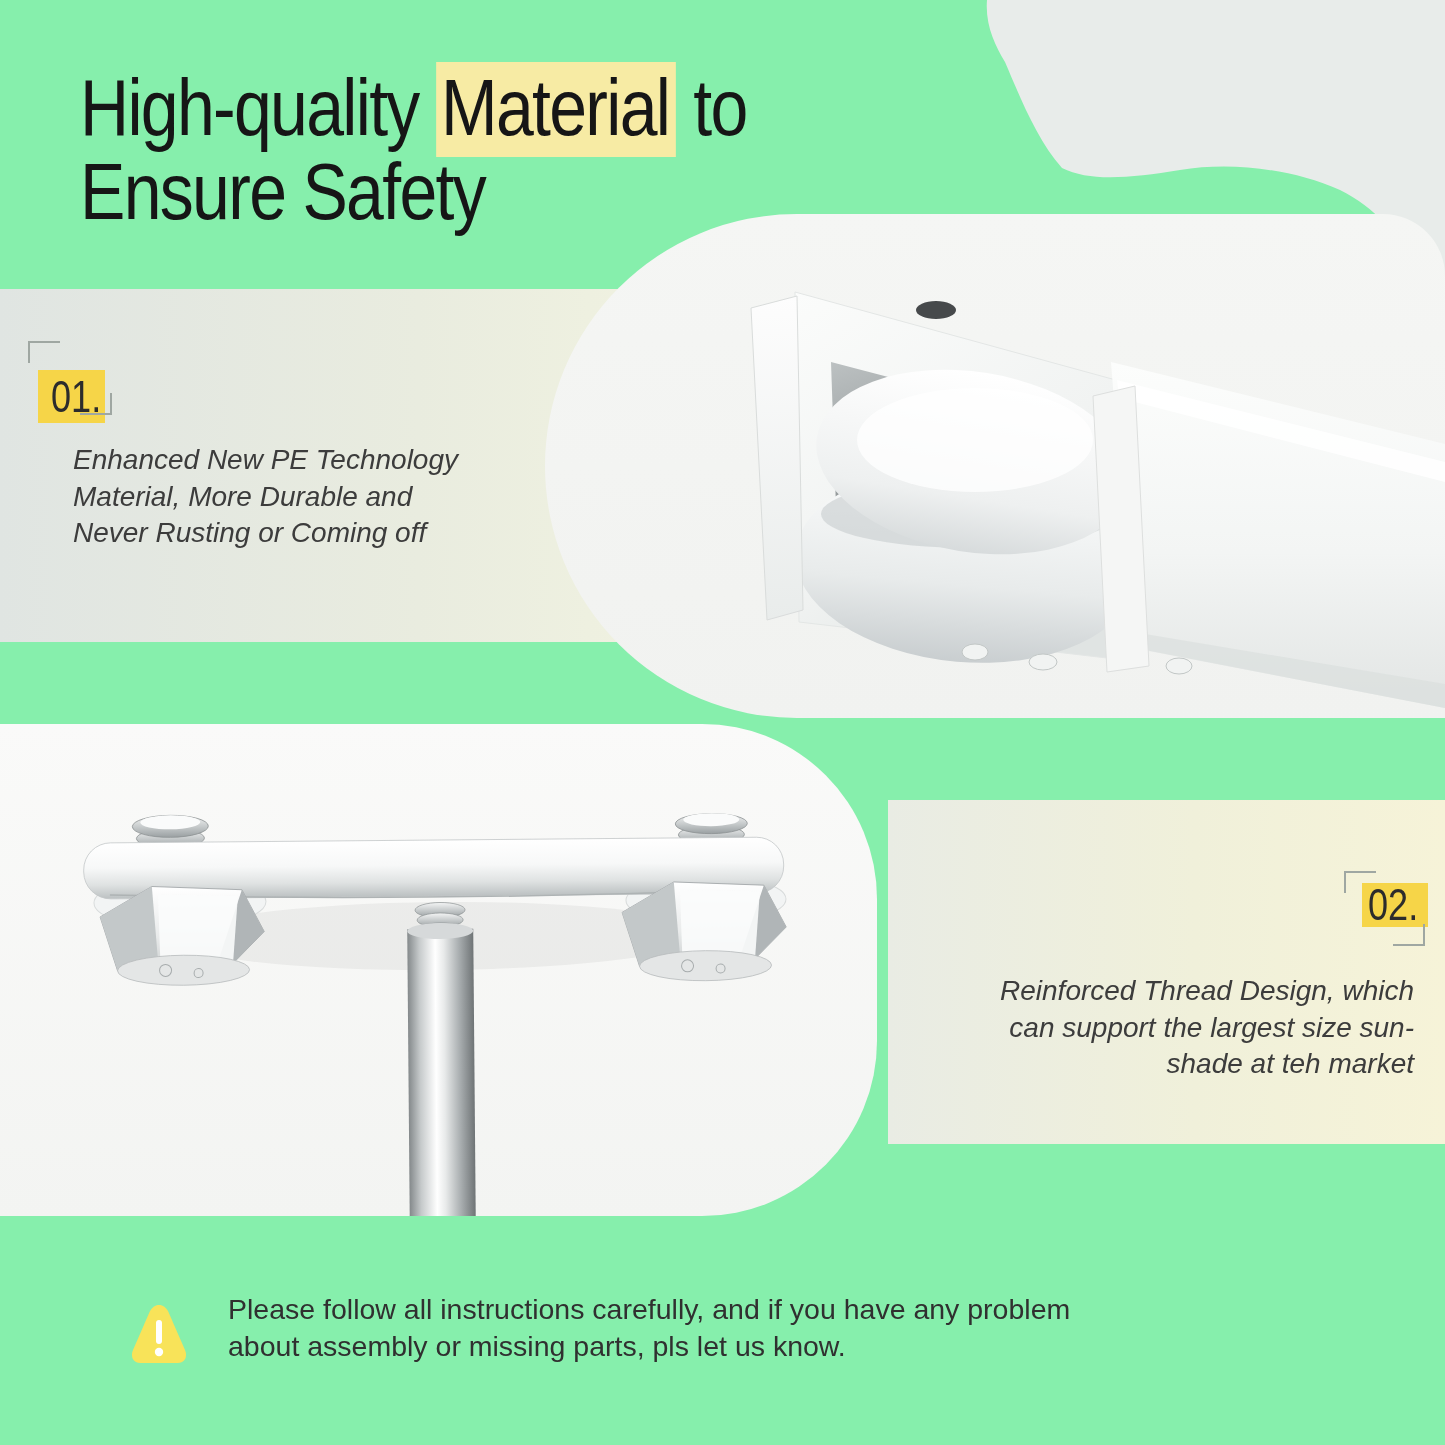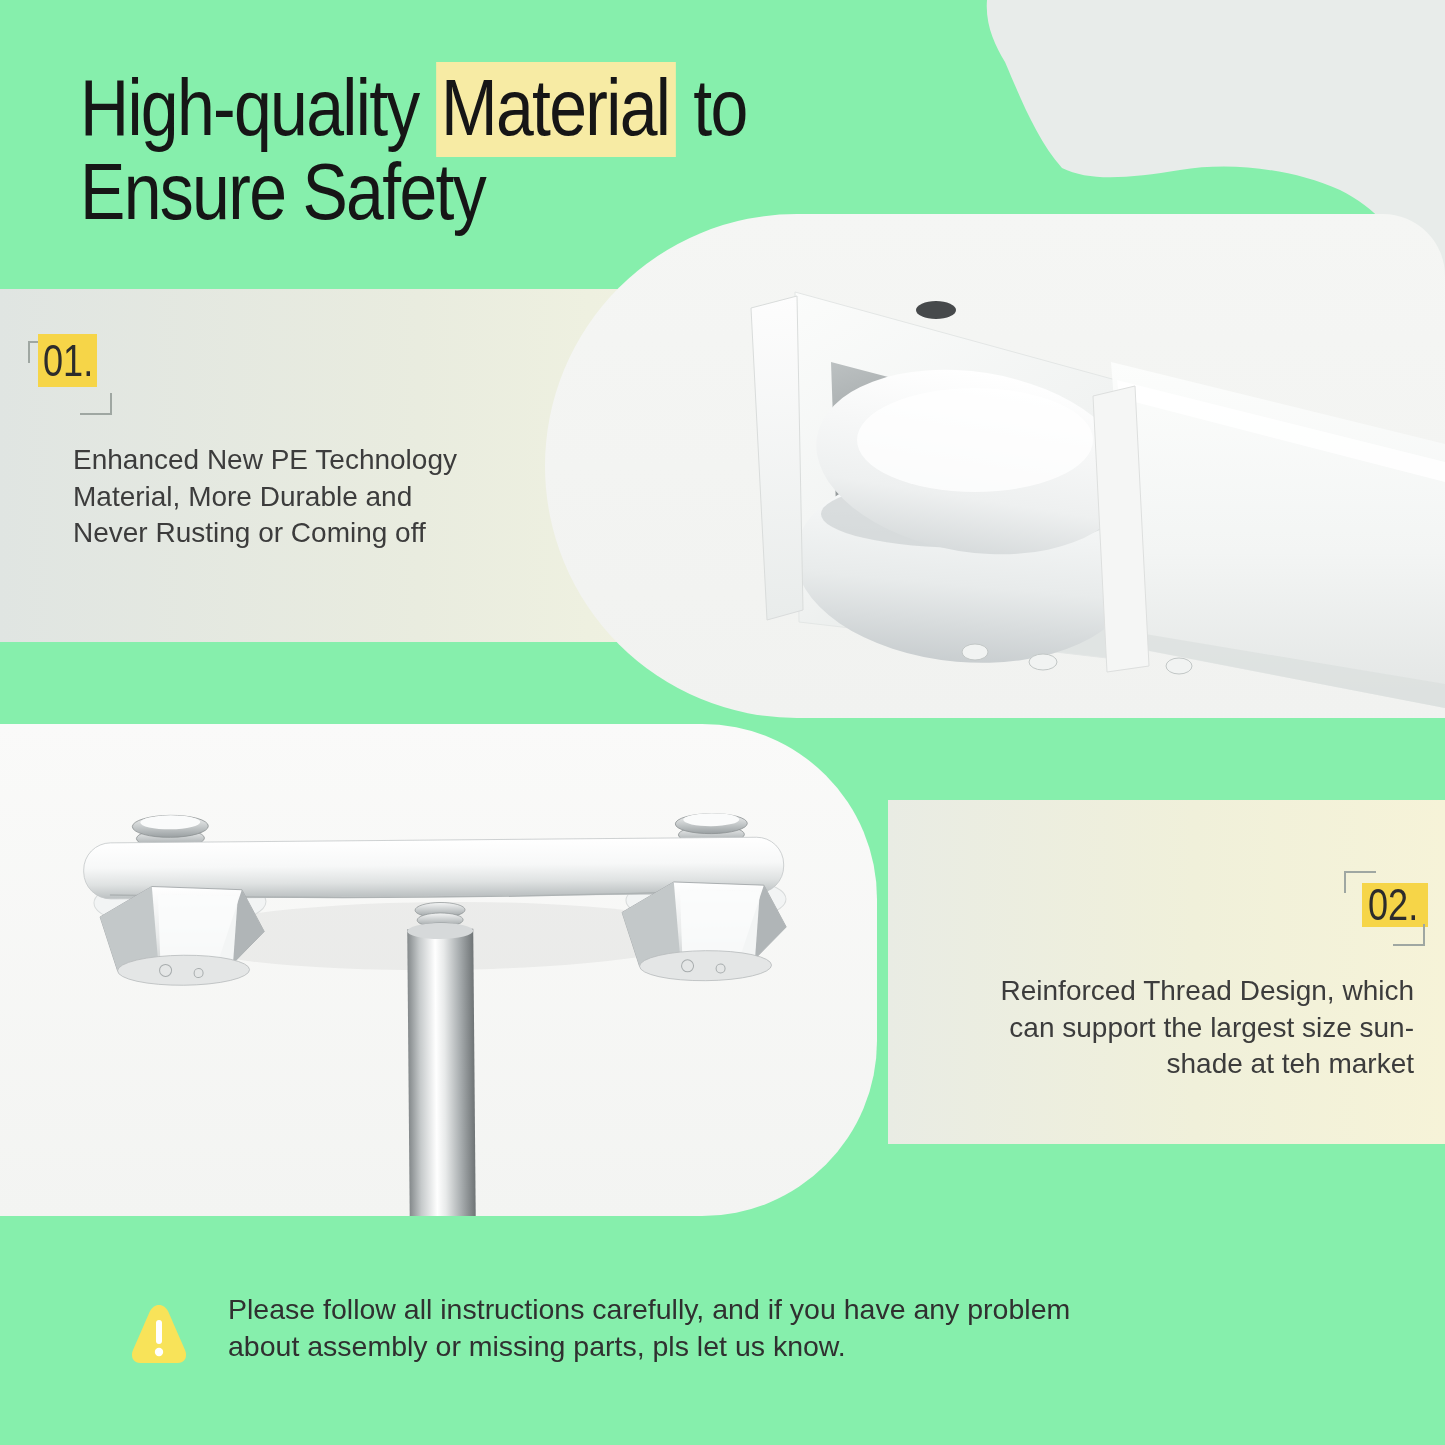--- a/index.html
+++ b/index.html
@@ -25,35 +25,35 @@
   
   #title{left:80px;top:66px;z-index:3;color:#161616;font-size:80px;line-height:84px;
     font-weight:500;letter-spacing:-2px;white-space:nowrap;
     transform:scaleX(0.85);transform-origin:0 0;}
   #title .hl{background:#f7eba4;padding:1px 8px 5px 6px;}
 
   
   .num-box{z-index:3;background:#f6d548;color:#2c2c2c;font-size:44px;font-weight:400;
     display:flex;align-items:center;white-space:nowrap;overflow:visible;}
   .num-box .n{transform:scaleX(0.82);transform-origin:0 50%;}
-  #num1{left:38px;top:334px;width:54px;height:53px;padding-left:5px;}
+  #num1{left:38px;top:370px;width:54px;height:53px;padding-left:13px;}
   #num2{left:1362px;top:883px;width:60px;height:44px;padding-left:6px;}
   .bk{z-index:3;width:30px;height:20px;border-color:#9fa7a2;border-style:solid;}
   .bk-tl{border-width:2px 0 0 2px;}
   .bk-br{border-width:0 2px 2px 0;}
   #bk1-tl{left:28px;top:341px;}
   #bk1-br{left:80px;top:393px;}
   #bk2-tl{left:1344px;top:871px;}
   #bk2-br{left:1393px;top:924px;}
 
   
   .feature-text{z-index:3;font-size:28px;line-height:36.5px;color:#3c3c3c;}
   #feature1-text{left:73px;top:442px;text-align:left;}
   #feature2-text{right:29px;top:971px;text-align:right;}
-  .feature-text span{display:block;}
+  .feature-text span{display:block;font-style:italic;}
 
   
   #warn-icon{left:130px;top:1302px;z-index:3;}
   #warn-text{left:228px;top:1291px;z-index:3;font-size:28.5px;line-height:37px;color:#303030;}
   #warn-text span{display:block;}
 </style>
 </head>
 <body>
 
 <div id="stage">

